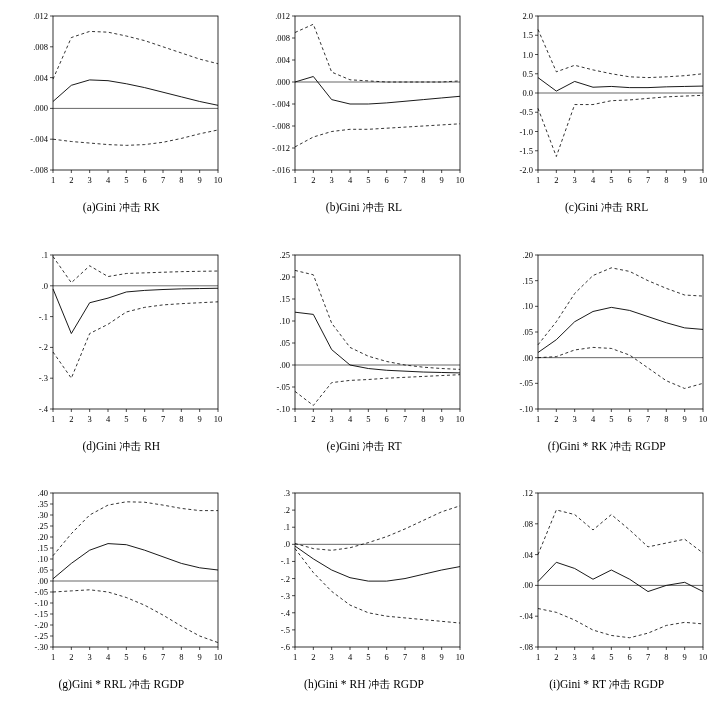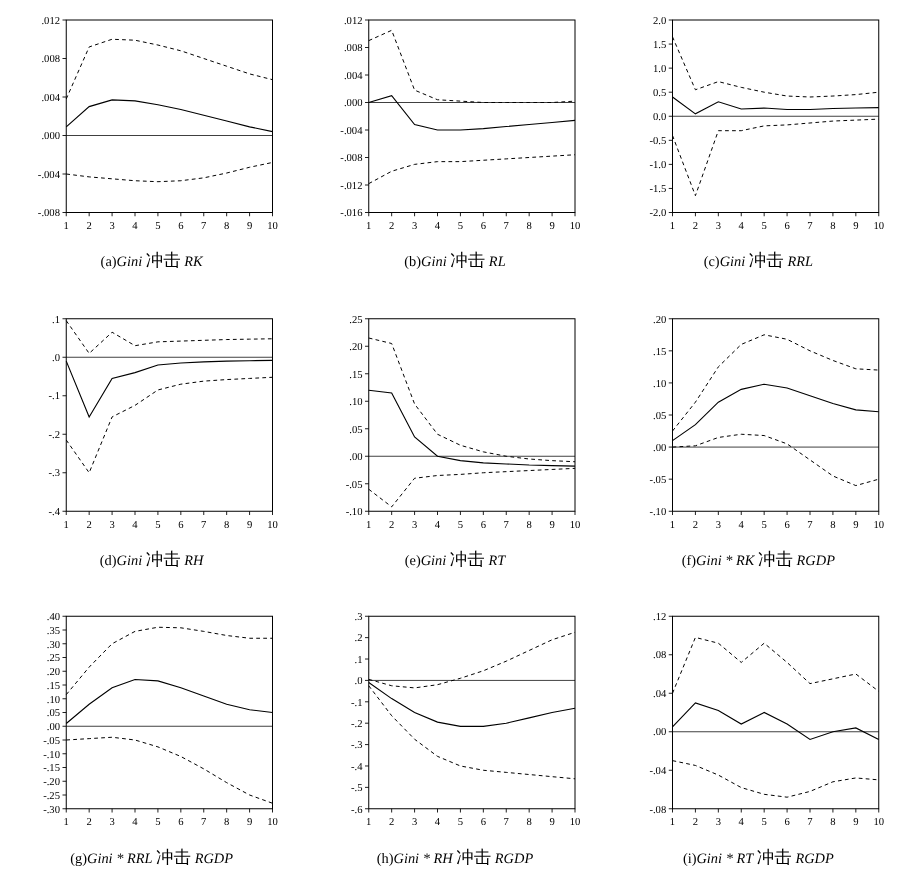--- a/index.html
+++ b/index.html
@@ -26,22 +26,22 @@
     height:190px;
   }
   .plotwrap svg{display:block;}
   .caption{
     margin-top:4px;
     font-size:11.5px;
     font-family:"Liberation Serif",serif;
     letter-spacing:0px;
     white-space:nowrap;
   }
-  .caption .it{font-style:italic;}
-  .caption .cn{font-style:normal;font-family:Liberation Sans, sans-serif;font-size:14px;}
+  .caption .it{}
+  .caption .cn{font-style:normal;font-family:Liberation Sans, sans-serif;font-size:11px;}
   text{font-family:"Liberation Serif",serif;font-size:8.5px;fill:#000;}
   .tick{stroke:#000;stroke-width:0.7;}
   .solid{stroke:#000;stroke-width:0.9;fill:none;}
   .dash{stroke:#000;stroke-width:0.8;fill:none;stroke-dasharray:3,2.6;}
   .zero{stroke:#000;stroke-width:0.6;fill:none;}
 </style>
 </head>
 <body>
 
 <div id="grid">

